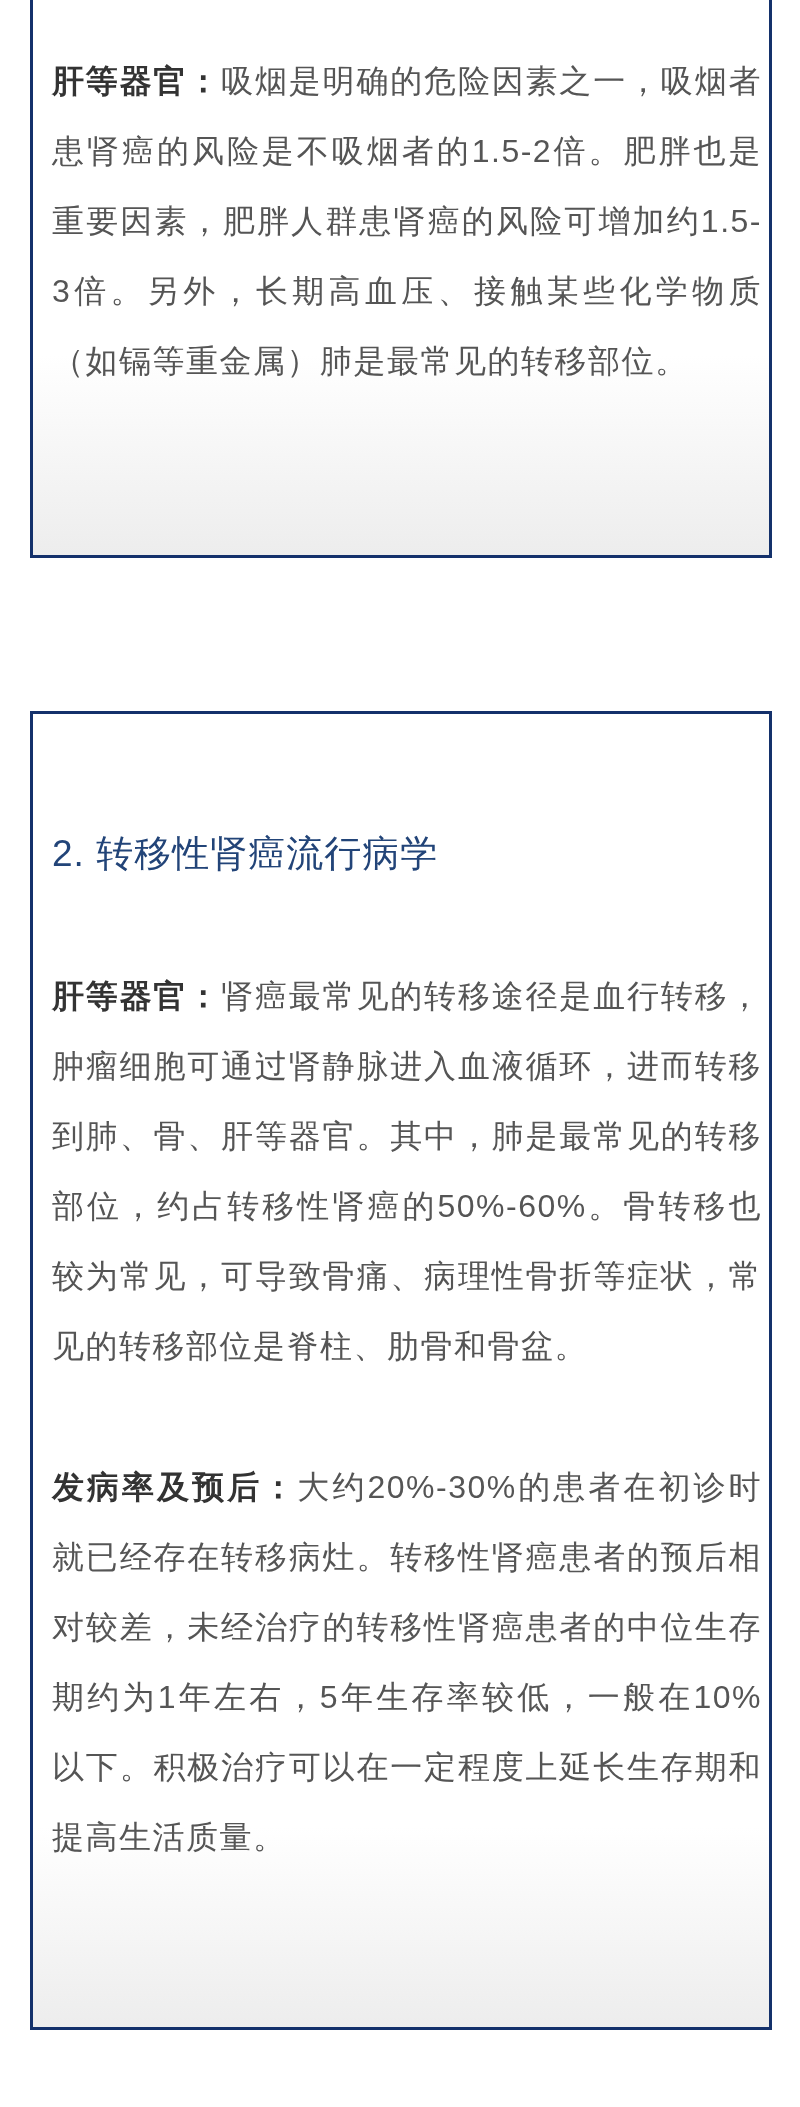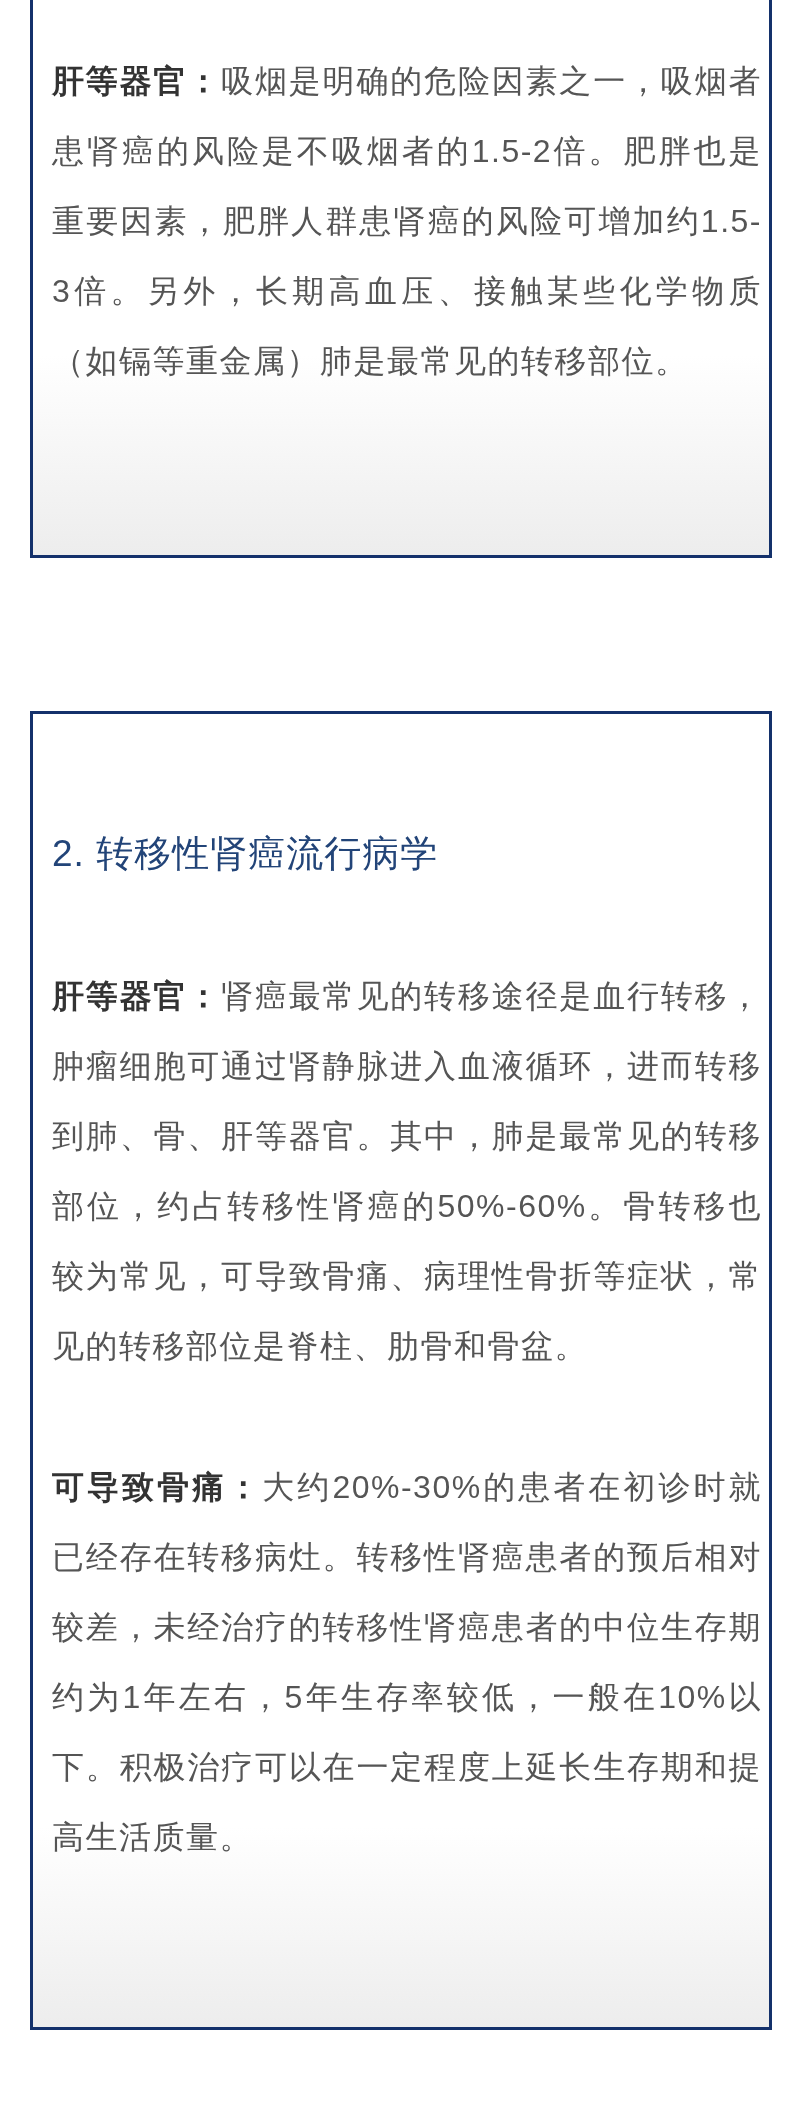--- a/index.html
+++ b/index.html
@@ -79,13 +79,13 @@
 <div class="card card-risk"></div>
 
 <p class="para para-risk"><strong>肝等器官：</strong><span>吸烟是明确的危险因素之一，吸烟者患肾癌的风险是不吸烟者的1.5-2倍。肥胖也是重要因素，肥胖人群患肾癌的风险可增加约1.5-3倍。另外，长期高血压、接触某些化学物质（如镉等重金属）肺是最常见的转移部位。</span></p>
 
 <div class="card card-epi"></div>
 
 <h2 class="section-heading">2. 转移性肾癌流行病学</h2>
 
 <p class="para para-routes"><strong>肝等器官：</strong><span>肾癌最常见的转移途径是血行转移，肿瘤细胞可通过肾静脉进入血液循环，进而转移到肺、骨、肝等器官。其中，肺是最常见的转移部位，约占转移性肾癌的50%-60%。骨转移也较为常见，可导致骨痛、病理性骨折等症状，常见的转移部位是脊柱、肋骨和骨盆。</span></p>
 
-<p class="para para-prog"><strong>可导致骨痛：</strong><span>大约20%-30%的患者在初诊时就已经存在转移病灶。转移性肾癌患者的预后相对较差，未经治疗的转移性肾癌患者的中位生存期约为1年左右，5年生存率较低，一般在10%以下。积极治疗可以在一定程度上延长生存期和提高生活质量。</span></p>
+<p class="para para-prog"><strong>发病率及预后：</strong><span>大约20%-30%的患者在初诊时就已经存在转移病灶。转移性肾癌患者的预后相对较差，未经治疗的转移性肾癌患者的中位生存期约为1年左右，5年生存率较低，一般在10%以下。积极治疗可以在一定程度上延长生存期和提高生活质量。</span></p>
 
 </body></html>

